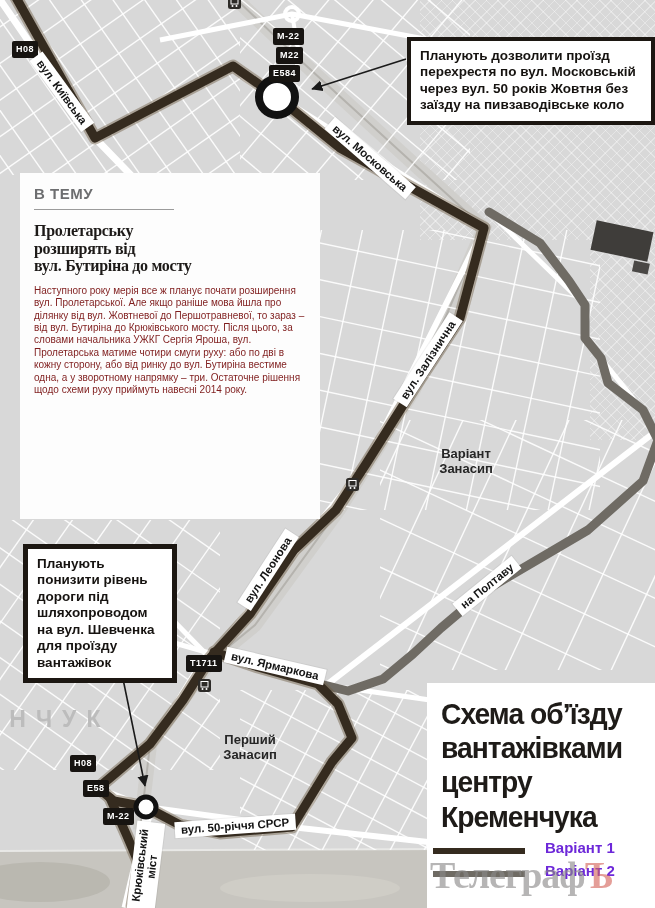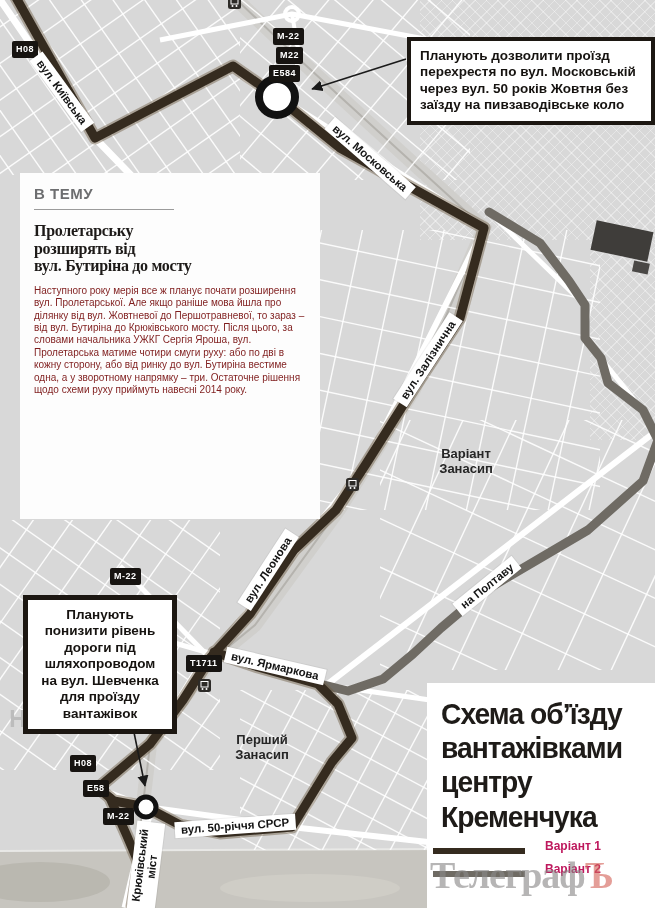--- a/index.html
+++ b/index.html
@@ -35,21 +35,21 @@
   #article .headline{font-family:"Liberation Serif","DejaVu Serif",serif;
         font-weight:bold;font-size:16px;line-height:1.1;color:#1d1a18;margin-top:12px;
         letter-spacing:-.3px;}
   #article .body{margin-top:10px;font-size:10px;line-height:1.24;color:#7f1d1d;}
   
   #title-panel{position:absolute;left:427px;top:683px;width:228px;height:236px;
         background:#fff;box-sizing:border-box;padding:14px 0 0 14px;}
   #title-panel .line{font-weight:bold;font-size:30px;line-height:1.14;color:#1e1b18;
         letter-spacing:-1px;transform:scaleX(.94);transform-origin:left;}
   .legend-bar{position:absolute;width:92px;height:6px;}
-  .legend-label{position:absolute;font-weight:bold;font-size:12px;color:#be185d;text-align:center;}
+  .legend-label{position:absolute;font-weight:bold;font-size:15px;color:#6d28d9;text-align:center;}
   #watermark{position:absolute;left:430px;top:853px;
         font-family:"Liberation Serif","DejaVu Serif",serif;font-weight:bold;
         font-size:38px;opacity:.62;white-space:nowrap;letter-spacing:-1px;}
   .note{position:absolute;}
 </style>
 </head>
 <body>
 
 <div id="stage">
 
@@ -328,38 +328,38 @@
   <div class="st-label" style="left:268px;top:570px;transform:translate(-50%,-50%) rotate(-57deg);">вул. Леонова</div>
   <div class="st-label" style="left:275px;top:666px;transform:translate(-50%,-50%) rotate(13deg);">вул. Ярмаркова</div>
   <div class="st-label" style="left:487px;top:586px;transform:translate(-50%,-50%) rotate(-39deg);">на Полтаву</div>
   <div class="st-label" style="left:235px;top:826px;transform:translate(-50%,-50%) rotate(-4deg);">вул. 50-річчя СРСР</div>
   <div class="st-label wrap" style="left:146px;top:866px;width:76px;transform:translate(-50%,-50%) rotate(-83deg);">Крюківський міст</div>
 
   <div class="area-label" style="left:466px;top:462px;">
     <div>Варіант</div>
     <div>Занасип</div>
   </div>
-  <div class="area-label" style="left:262px;top:748px;">
+  <div class="area-label" style="left:250px;top:748px;">
     <div>Перший</div>
     <div>Занасип</div>
   </div>
 
   <div id="article">
     <div class="kicker">В ТЕМУ</div>
     <div class="rule"></div>
     <div class="headline">
       <div>Пролетарську</div>
       <div>розширять від</div>
       <div>вул. Бутиріна до мосту</div>
     </div>
     <div class="body">Наступного року мерія все ж планує почати розширення вул. Пролетарської. Але якщо раніше мова йшла про ділянку від вул. Жовтневої до Першотравневої, то зараз – від вул. Бутиріна до Крюківського мосту. Після цього, за словами начальника УЖКГ Сергія Яроша, вул. Пролетарська матиме чотири смуги руху: або по дві в кожну сторону, або від ринку до вул. Бутиріна вестиме одна, а у зворотному напрямку – три. Остаточне рішення щодо схеми руху приймуть навесні 2014 року.</div>
   </div>
 
   <div class="callout" style="left:407px;top:37px;width:222px;">Планують дозволити проїзд перехрестя по вул. Московській через вул. 50 років Жовтня без заїзду на пивзаводівське коло</div>
-  <div class="callout" style="left:23px;top:595px;width:126px;border-width:5px;text-align:center;">Планують понизити рівень дороги під шляхопроводом на вул. Шевченка для проїзду вантажівок</div>
+  <div class="callout" style="left:23px;top:544px;width:126px;border-width:5px;">Планують понизити рівень дороги під шляхопроводом на вул. Шевченка для проїзду вантажівок</div>
 
   <div id="title-panel">
     <div class="line">Схема об’їзду</div>
     <div class="line">вантажівками</div>
     <div class="line">центру</div>
     <div class="line">Кременчука</div>
   </div>
   <div class="legend-bar" id="legend-bar-1" style="left: 433px; top: 848px; background: rgb(53, 43, 31);"></div>
   <div class="legend-label" style="left:545px;top:839px;">Варіант 1</div>
   <div class="legend-bar" id="legend-bar-2" style="left: 433px; top: 871px; background: rgb(111, 107, 100);"></div>

